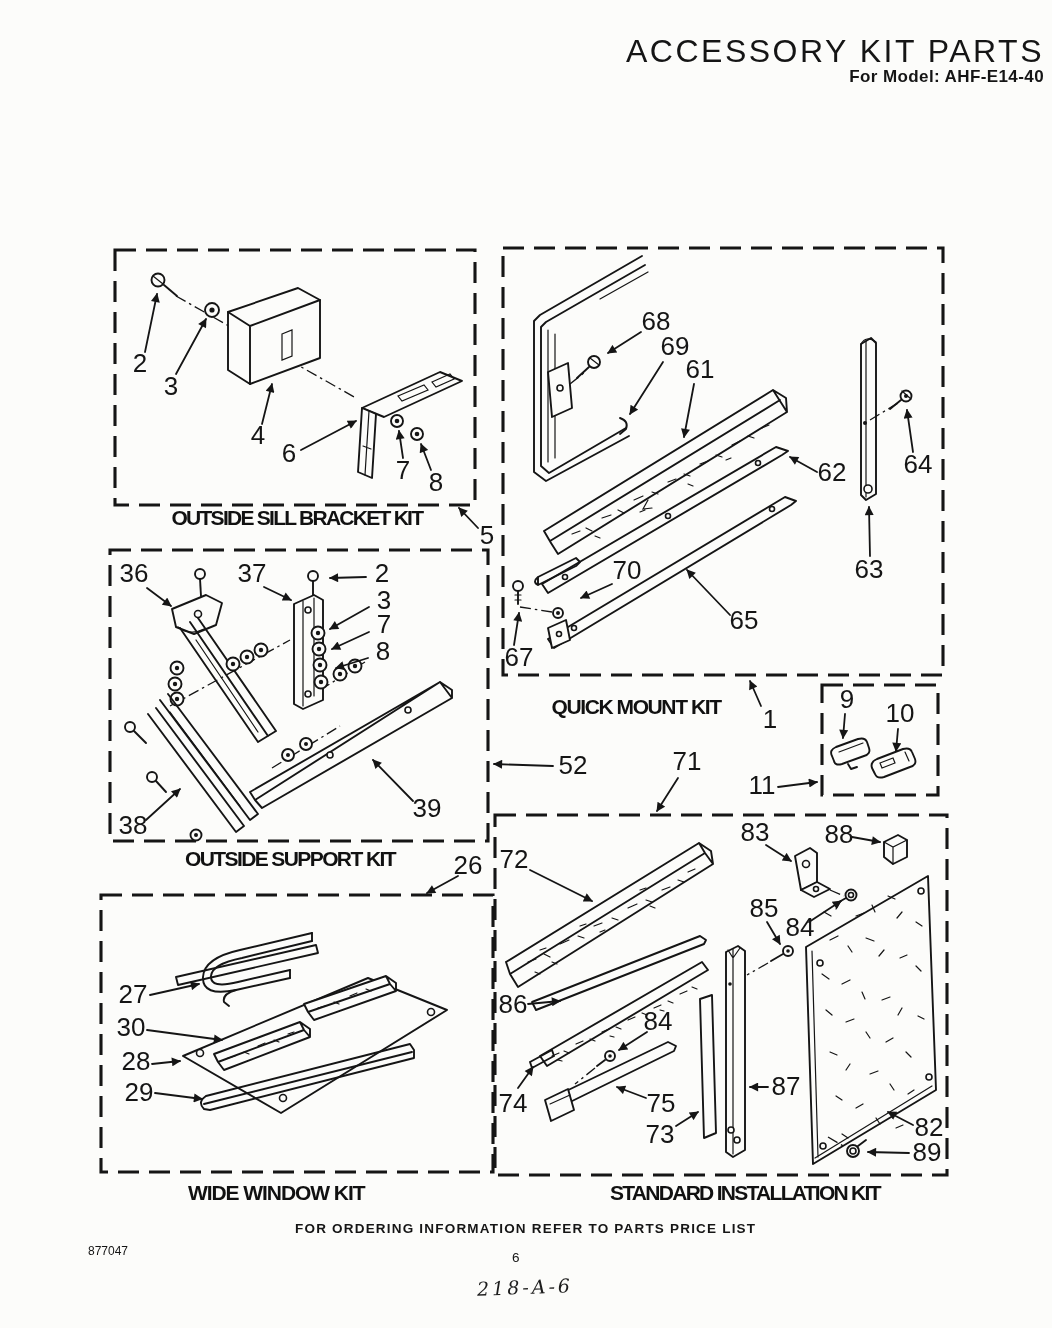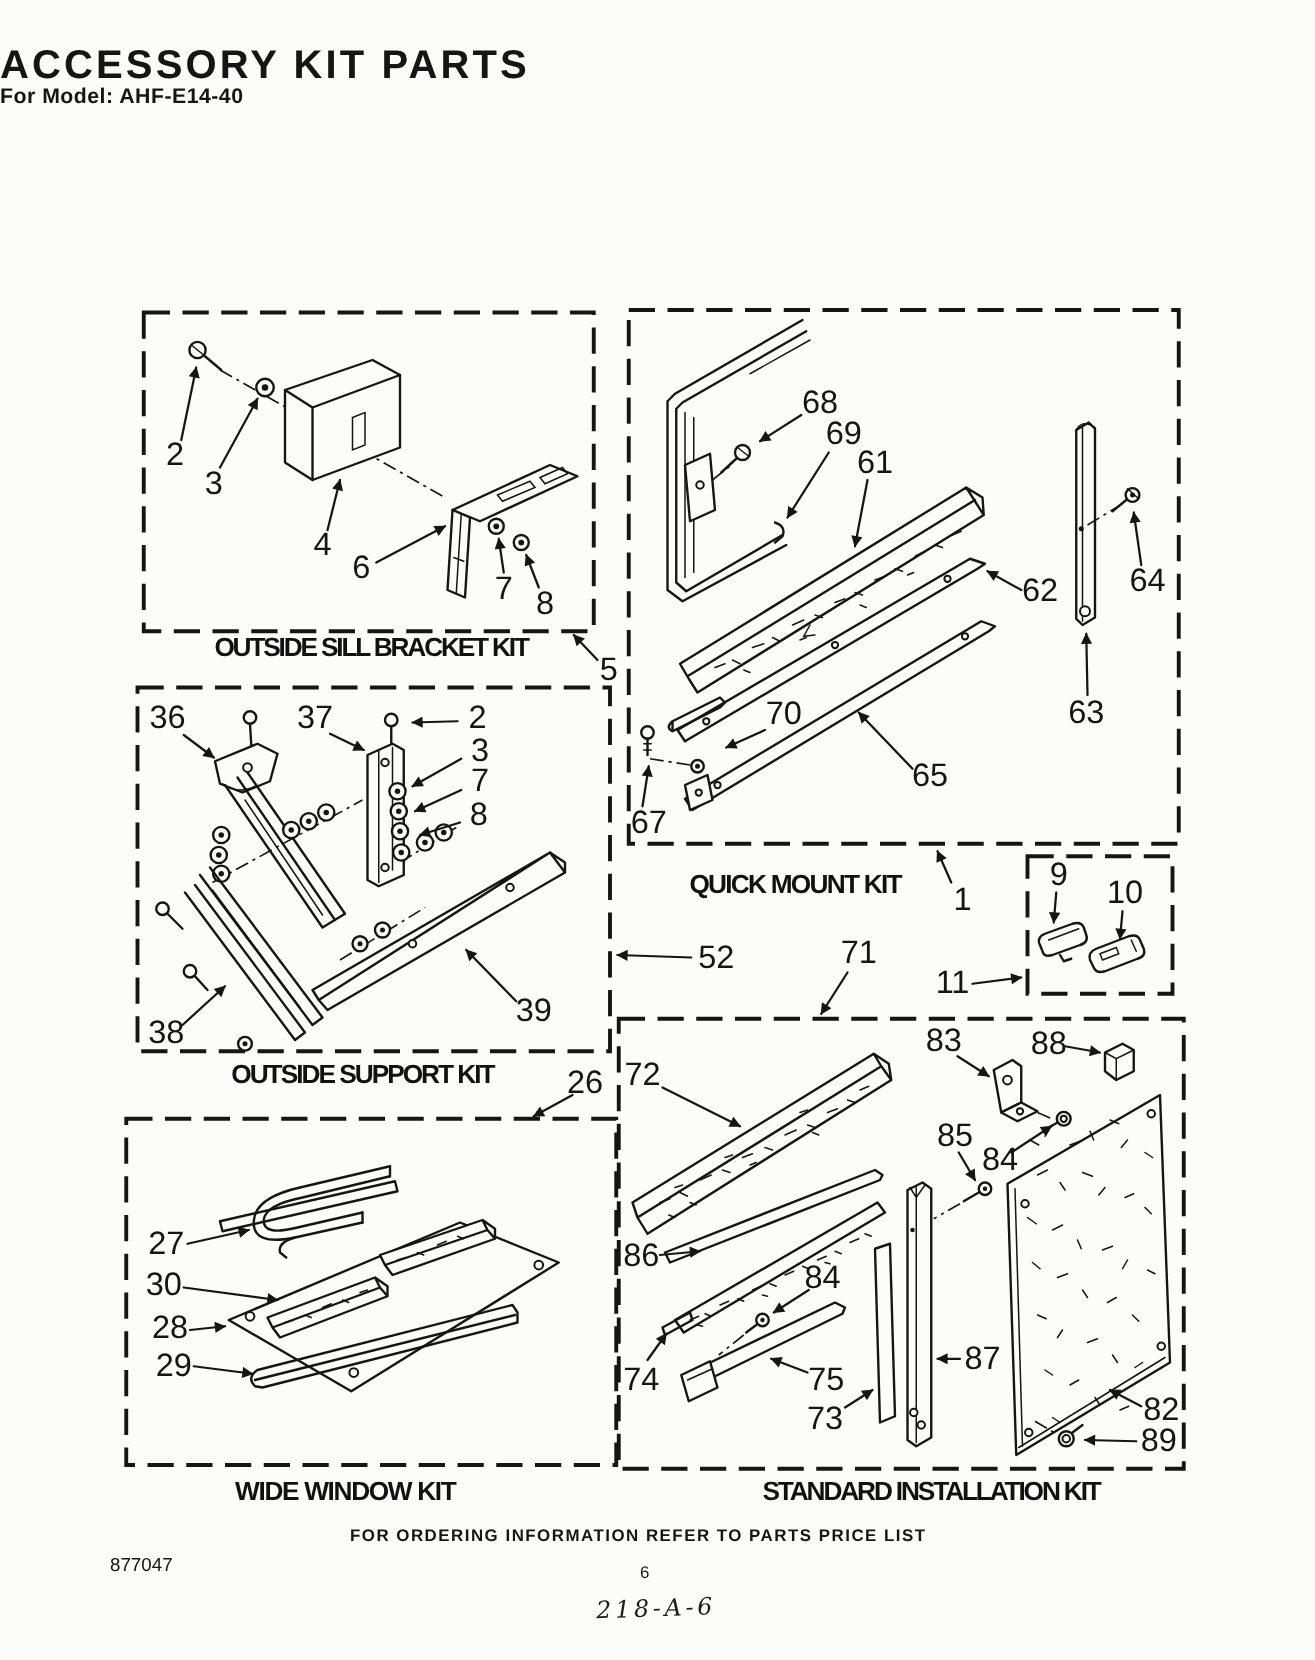--- a/index.html
+++ b/index.html
@@ -1,27 +1,27 @@
 <!DOCTYPE html>
 <html><head>
 <meta charset="utf-8">
 <style>
   html,body{margin:0;padding:0;background:#8a8a8a;}
   .page{position:relative;width:1052px;height:1328px;margin:0 auto;background:#fcfcfa;
         font-family:"Liberation Sans",sans-serif;color:#151515;overflow:hidden;}
-  .title{position:absolute;top:33px;left:0;width:1044px;text-align:left;
-         font-size:32px;font-weight:bold;letter-spacing:2.5px;white-space:nowrap;}
-  .subtitle{position:absolute;top:67px;left:0;width:1044px;text-align:left;
+  .title{position:absolute;top:33px;left:0;width:1044px;text-align:right;
+         font-size:32px;font-weight:normal;letter-spacing:2.5px;white-space:nowrap;}
+  .subtitle{position:absolute;top:67px;left:0;width:1044px;text-align:right;
             font-size:17px;font-weight:bold;letter-spacing:.4px;}
   .para{position:absolute;left:201px;width:658px;margin:0;font-size:15.5px;
         line-height:25.5px;text-align:justify;letter-spacing:.1px;word-spacing:3px;}
   .p1{top:97px}.p2{top:179px}
   .svg-layer{position:absolute;left:0;top:0;}
-  .ordering{position:absolute;left:252px;top:1221px;font-size:13.5px;font-weight:bold;letter-spacing:1.2px;white-space:nowrap;padding-left:28px;}
-  .docnum{position:absolute;left:88px;top:1244px;font-size:15px;}
+  .ordering{position:absolute;left:267px;top:1221px;font-size:13.5px;font-weight:bold;letter-spacing:1.2px;white-space:nowrap;padding-left:28px;}
+  .docnum{position:absolute;left:88px;top:1244px;font-size:12px;}
   .pagenum{position:absolute;left:512px;top:1250px;font-size:13.5px;}
   .handwritten{position:absolute;left:477px;top:1276px;font-family:"DejaVu Serif",serif;
                font-style:italic;font-size:19px;letter-spacing:3px;transform:rotate(-2deg);color:#1c1c1c;}
   
   .bx{fill:none;stroke:#151515;stroke-width:3.1;stroke-dasharray:21 10;}
   .ln{fill:none;stroke:#151515;stroke-width:1.9;stroke-linecap:round;stroke-linejoin:round;}
   .lnf{fill:#fcfcfa;stroke:#151515;stroke-width:1.9;stroke-linejoin:round;}
   .th{fill:none;stroke:#151515;stroke-width:1.2;stroke-linecap:round;}
   .cl{fill:none;stroke:#151515;stroke-width:1.3;stroke-dasharray:11 4 2.5 4;}
   .ar{fill:none;stroke:#151515;stroke-width:1.8;stroke-linecap:round;marker-end:url(#ah);}

